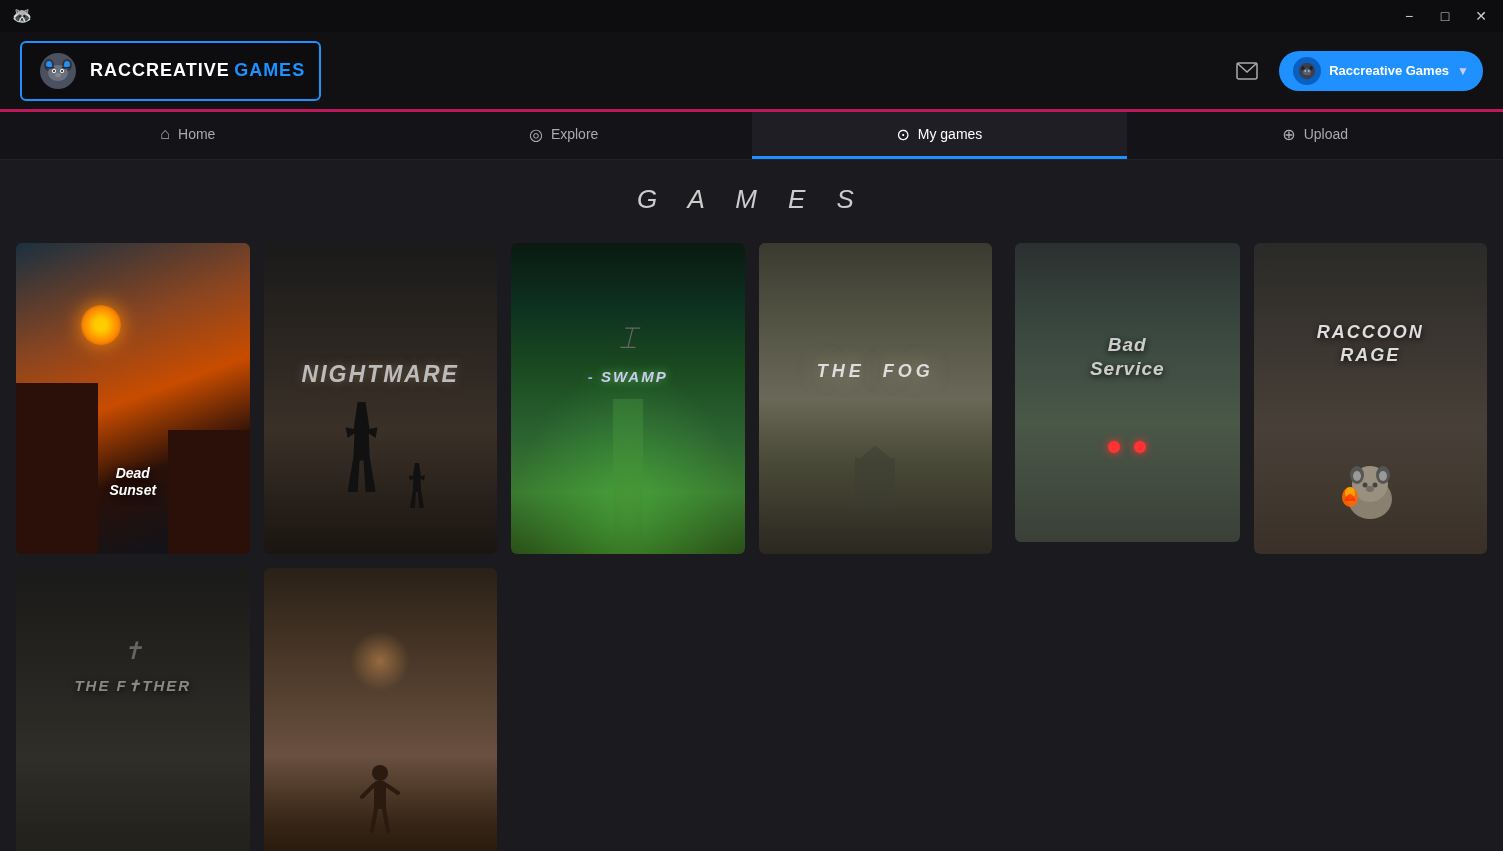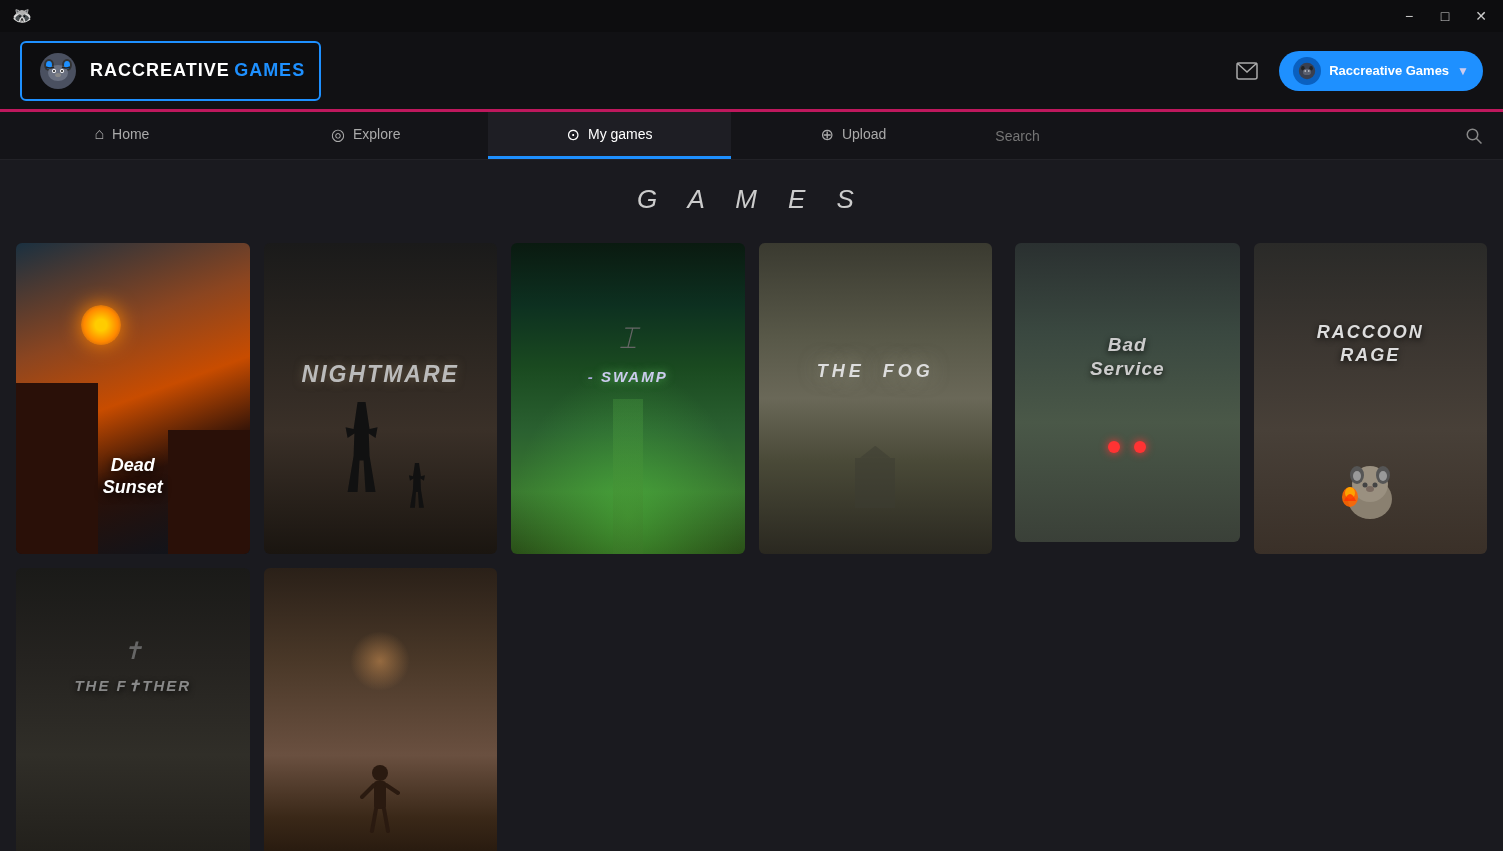--- a/index.html
+++ b/index.html
@@ -448,21 +448,21 @@
       right: 0;
       width: 35%;
       height: 40%;
       background: #2a1008;
     }
     .ds-title {
       position: absolute;
       bottom: 18%;
       left: 50%;
       transform: translateX(-50%);
-      font-size: 18px;
+      font-size: 14px;
       font-weight: 900;
       color: #fff;
       text-shadow: 0 2px 8px rgba(0,0,0,0.9);
       text-align: center;
       line-height: 1.2;
       white-space: nowrap;
     }
 
     
     .swamp-path {
@@ -561,29 +561,20 @@
     <span>Explore</span>
   </div>
   <div class="nav-item active">
     <span class="nav-icon">⊙</span>
     <span>My games</span>
   </div>
   <div class="nav-item">
     <span class="nav-icon">⊕</span>
     <span>Upload</span>
   </div>
-  <div class="search-area">
-    <input class="search-input" type="text" placeholder="Search" style="">
-    <button class="search-icon-btn">
-      <svg width="18" height="18" viewBox="0 0 24 24">
-        <circle cx="10" cy="10" r="7" fill="none" stroke="#888" stroke-width="2"></circle>
-        <line x1="15" y1="15" x2="22" y2="22" stroke="#888" stroke-width="2"></line>
-      </svg>
-    </button>
-  </div>
 </div>
 
 <div class="main">
   <h2 class="section-title">G A M E S</h2>
 
   <div class="games-grid">
 
     <div class="game-card card-dead-sunset">
       <div class="game-card-inner">
         <div class="dead-sunset-sun"></div>

